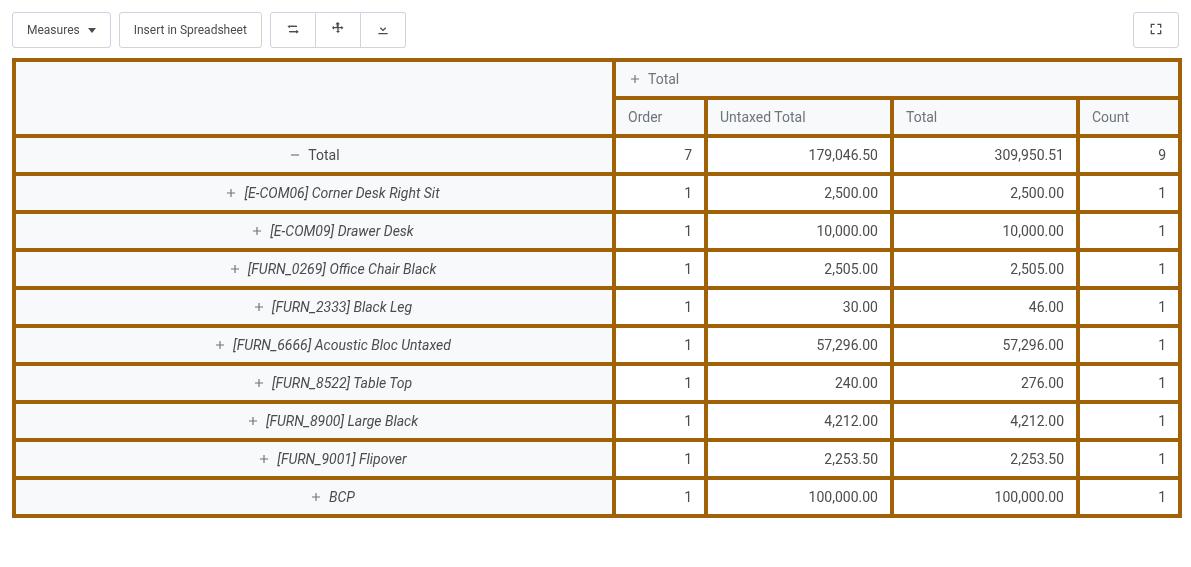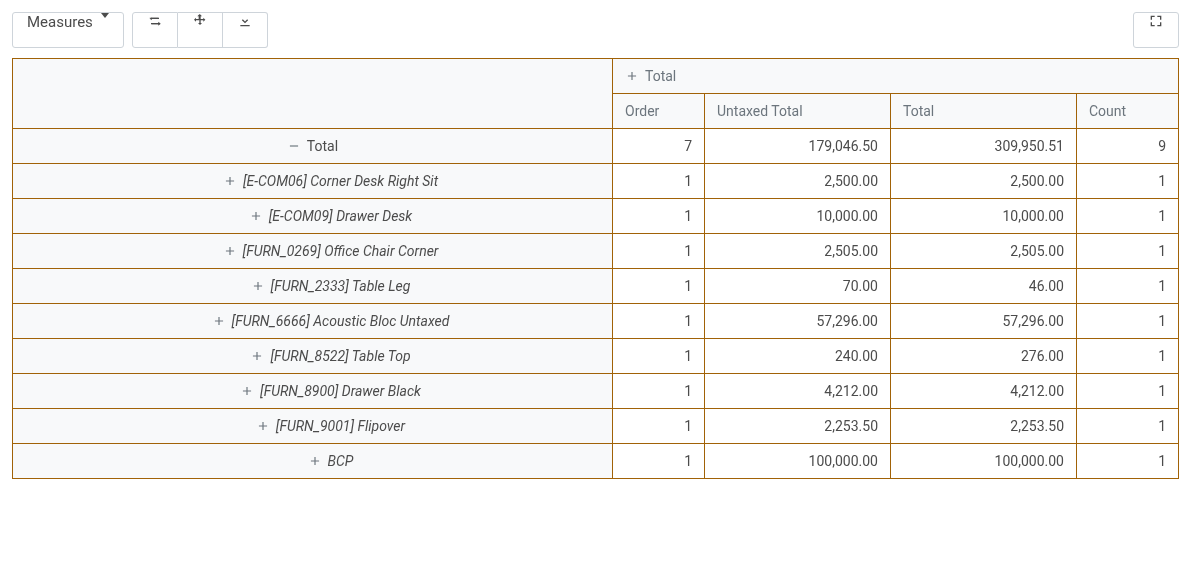--- a/index.html
+++ b/index.html
@@ -15,28 +15,28 @@
     width: 1191px;
     padding: 12px;
   }
   .toolbar {
     display: flex;
     align-items: center;
     margin-bottom: 10px;
   }
   .btn {
     display: inline-flex;
-    align-items: flex-start;
+    align-items: center;
     justify-content: center;
     height: 36px;
     padding: 0 14px;
     border: 1px solid #ced4da;
     background: #fff;
     color: #4c4c4c;
-    font-size: 15px;
+    font-size: 12px;
     border-radius: 3px;
     cursor: pointer;
     user-select: none;
     white-space: nowrap;
   }
   .btn + .btn, .btn-group + .btn-group, .btn + .btn-group, .btn-group + .btn { margin-left: 8px; }
   .btn-group {
     display: inline-flex;
   }
   .btn-group .btn { border-radius: 0; margin-left: 0; }
@@ -53,21 +53,21 @@
     border-right: 4px solid transparent;
     border-top: 5px solid #4c4c4c;
   }
   .pivot {
     border: 1px solid #dee2e6;
     border-collapse: collapse;
     width: 100%;
     table-layout: fixed;
   }
   .pivot th, .pivot td {
-    border: 1px solid #a16207;
+    border: 4px solid #a16207;
     padding: 9px 12px;
     font-weight: 400;
     vertical-align: middle;
   }
   .pivot thead th {
     background: #f8f9fa;
     color: #6c757d;
     font-weight: 400;
     text-align: left;
   }
@@ -109,20 +109,23 @@
 </style>
 </head>
 <body>
 
 <div class="container">
 
   <div class="toolbar">
     <div class="btn">
       <span>Measures</span>
       <span class="caret"></span>
+    </div>
+    <div class="btn">
+      <span>Insert in Spreadsheet</span>
     </div>
 
     <div class="btn-group">
       <div class="btn" title="Flip axis">
         <span>
           <svg class="icon-svg" viewBox="0 0 24 24">
               <path d="M7 7h11v2H7V7zm0 0L4 8l3 3V7zm10 8H6v2h11v-4l3 3-3 3v-4z" transform="translate(0,0)"></path>
               <path d="M6.5 6l-3 2 3 2V6zM17.5 14l3 2-3 2v-4zM4 7.25h13v1.5H4v-1.5zM7 15.25h13v1.5H7v-1.5z"></path>
             </svg>
         </span>
@@ -215,34 +218,34 @@
           <td class="num">1</td>
           <td class="num">10,000.00</td>
           <td class="num">10,000.00</td>
           <td class="num">1</td>
         </tr>
         <tr>
           <th class="row-header level-1"><span class="toggle-icon">
               <svg viewBox="0 0 24 24">
                 <path d="M11 5h2v6h6v2h-6v6h-2v-6H5v-2h6V5z"></path>
               </svg>
-            </span><span>[FURN_0269] Office Chair Corner</span></th>
+            </span><span>[FURN_0269] Office Chair Black</span></th>
           <td class="num">1</td>
           <td class="num">2,505.00</td>
           <td class="num">2,505.00</td>
           <td class="num">1</td>
         </tr>
         <tr>
           <th class="row-header level-1"><span class="toggle-icon">
               <svg viewBox="0 0 24 24">
                 <path d="M11 5h2v6h6v2h-6v6h-2v-6H5v-2h6V5z"></path>
               </svg>
-            </span><span>[FURN_2333] Table Leg</span></th>
-          <td class="num">1</td>
-          <td class="num">70.00</td>
+            </span><span>[FURN_2333] Black Leg</span></th>
+          <td class="num">1</td>
+          <td class="num">30.00</td>
           <td class="num">46.00</td>
           <td class="num">1</td>
         </tr>
         <tr>
           <th class="row-header level-1"><span class="toggle-icon">
               <svg viewBox="0 0 24 24">
                 <path d="M11 5h2v6h6v2h-6v6h-2v-6H5v-2h6V5z"></path>
               </svg>
             </span><span>[FURN_6666] Acoustic Bloc Untaxed</span></th>
           <td class="num">1</td>
@@ -259,21 +262,21 @@
           <td class="num">1</td>
           <td class="num">240.00</td>
           <td class="num">276.00</td>
           <td class="num">1</td>
         </tr>
         <tr>
           <th class="row-header level-1"><span class="toggle-icon">
               <svg viewBox="0 0 24 24">
                 <path d="M11 5h2v6h6v2h-6v6h-2v-6H5v-2h6V5z"></path>
               </svg>
-            </span><span>[FURN_8900] Drawer Black</span></th>
+            </span><span>[FURN_8900] Large Black</span></th>
           <td class="num">1</td>
           <td class="num">4,212.00</td>
           <td class="num">4,212.00</td>
           <td class="num">1</td>
         </tr>
         <tr>
           <th class="row-header level-1"><span class="toggle-icon">
               <svg viewBox="0 0 24 24">
                 <path d="M11 5h2v6h6v2h-6v6h-2v-6H5v-2h6V5z"></path>
               </svg>

